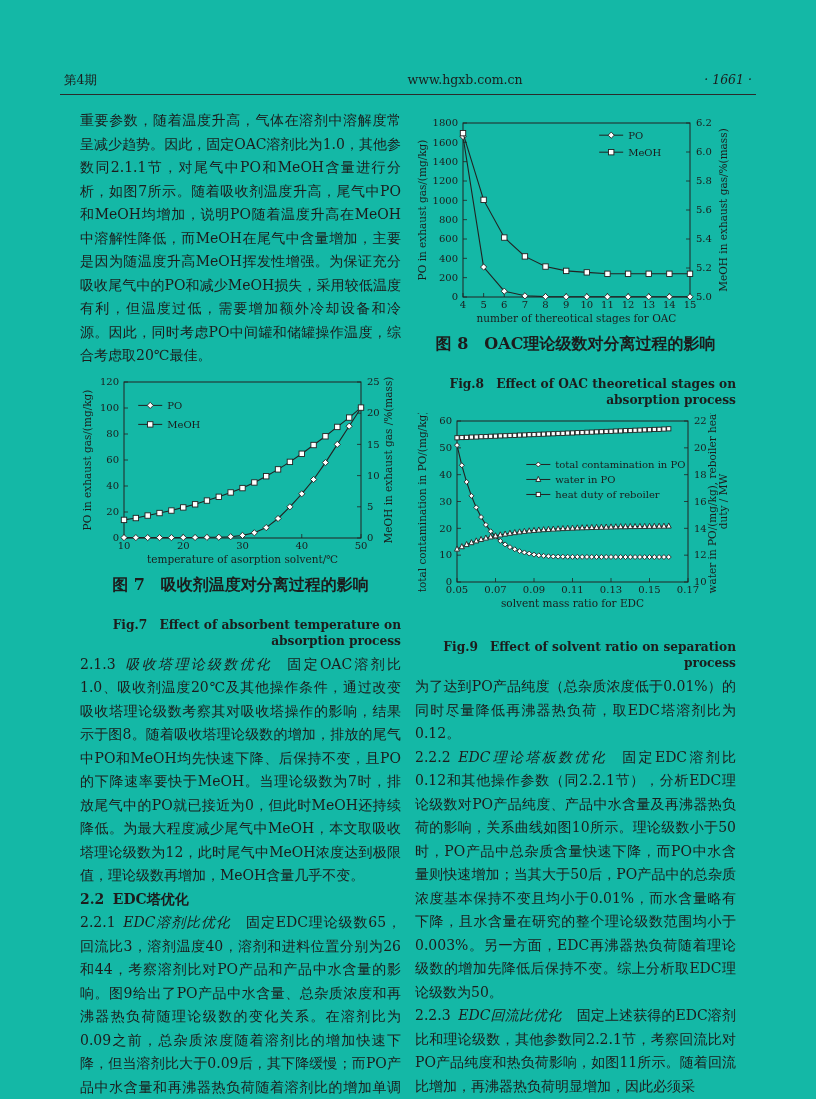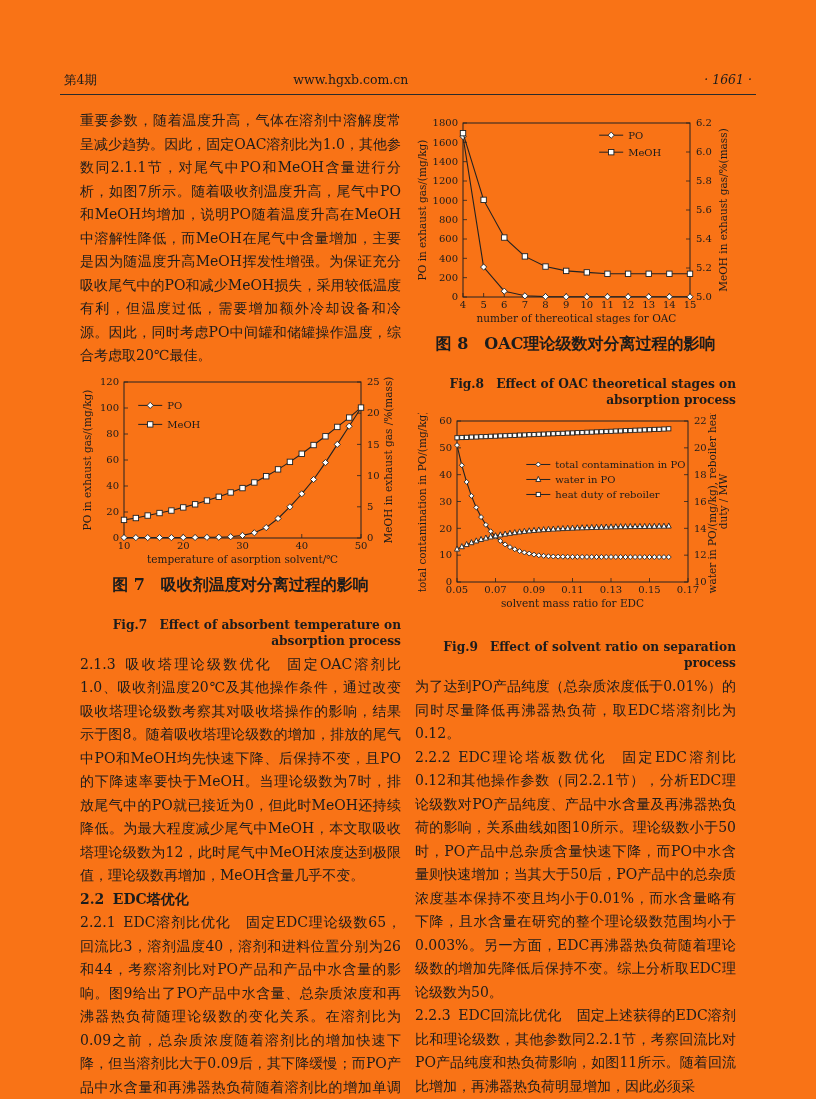--- a/index.html
+++ b/index.html
@@ -1,31 +1,31 @@
 <!DOCTYPE html>
 <html><head>
 <meta charset="utf-8">
 <style>
   html,body{margin:0;padding:0;background:#fff;}
   .page{
     width:816px;height:1099px;box-sizing:border-box;position:relative;
-    background:#f97316;color:#1c1c1c;
+    background:#14b8a6;color:#1c1c1c;
     font-family:"DejaVu Serif","Liberation Serif",serif;
     padding:72px 60px 0;overflow:hidden;
   }
   .hdr{display:flex;align-items:baseline;font-size:12.5px;padding:0 4px 5px;}
   .hdr .l{flex:1;text-align:left;}
-  .hdr .c{flex:1;text-align:left;}
+  .hdr .c{flex:1;text-align:right;}
   .hdr .r{flex:1;text-align:right;font-style:italic;}
   .hdr-rule{border-bottom:1.6px solid #2b2b2b;margin:0 0 14px;}
   .columns{display:flex;gap:14px;padding:0 20px;}
   .col{width:321px;}
   p.bt{font-size:14px;line-height:23.5px;text-align:justify;margin:0;}
   .sec-num{margin-right:.55em;}
-  .sec-title{margin-right:1.1em;}
+  .sec-title{font-style:italic;margin-right:1.1em;}
   h3.sec2{font-size:14px;line-height:23.5px;margin:0;font-weight:bold;}
   h3.sec2 .t{margin-left:.6em;}
   figure{margin:6px 0 4px;}
   .chart{width:321px;}
   .chart svg{display:block;}
   .cap-cn{text-align:center;font-weight:bold;font-size:16px;margin-top:1px;}
   .cap-en{text-align:right;font-weight:bold;font-size:12.2px;margin-top:21px;margin-bottom:5px;}
   .tick{font:10px "DejaVu Serif","Liberation Serif",serif;}
   .axlabel{font:10.5px "DejaVu Serif","Liberation Serif",serif;}
   .leg{font:10px "DejaVu Serif","Liberation Serif",serif;}

